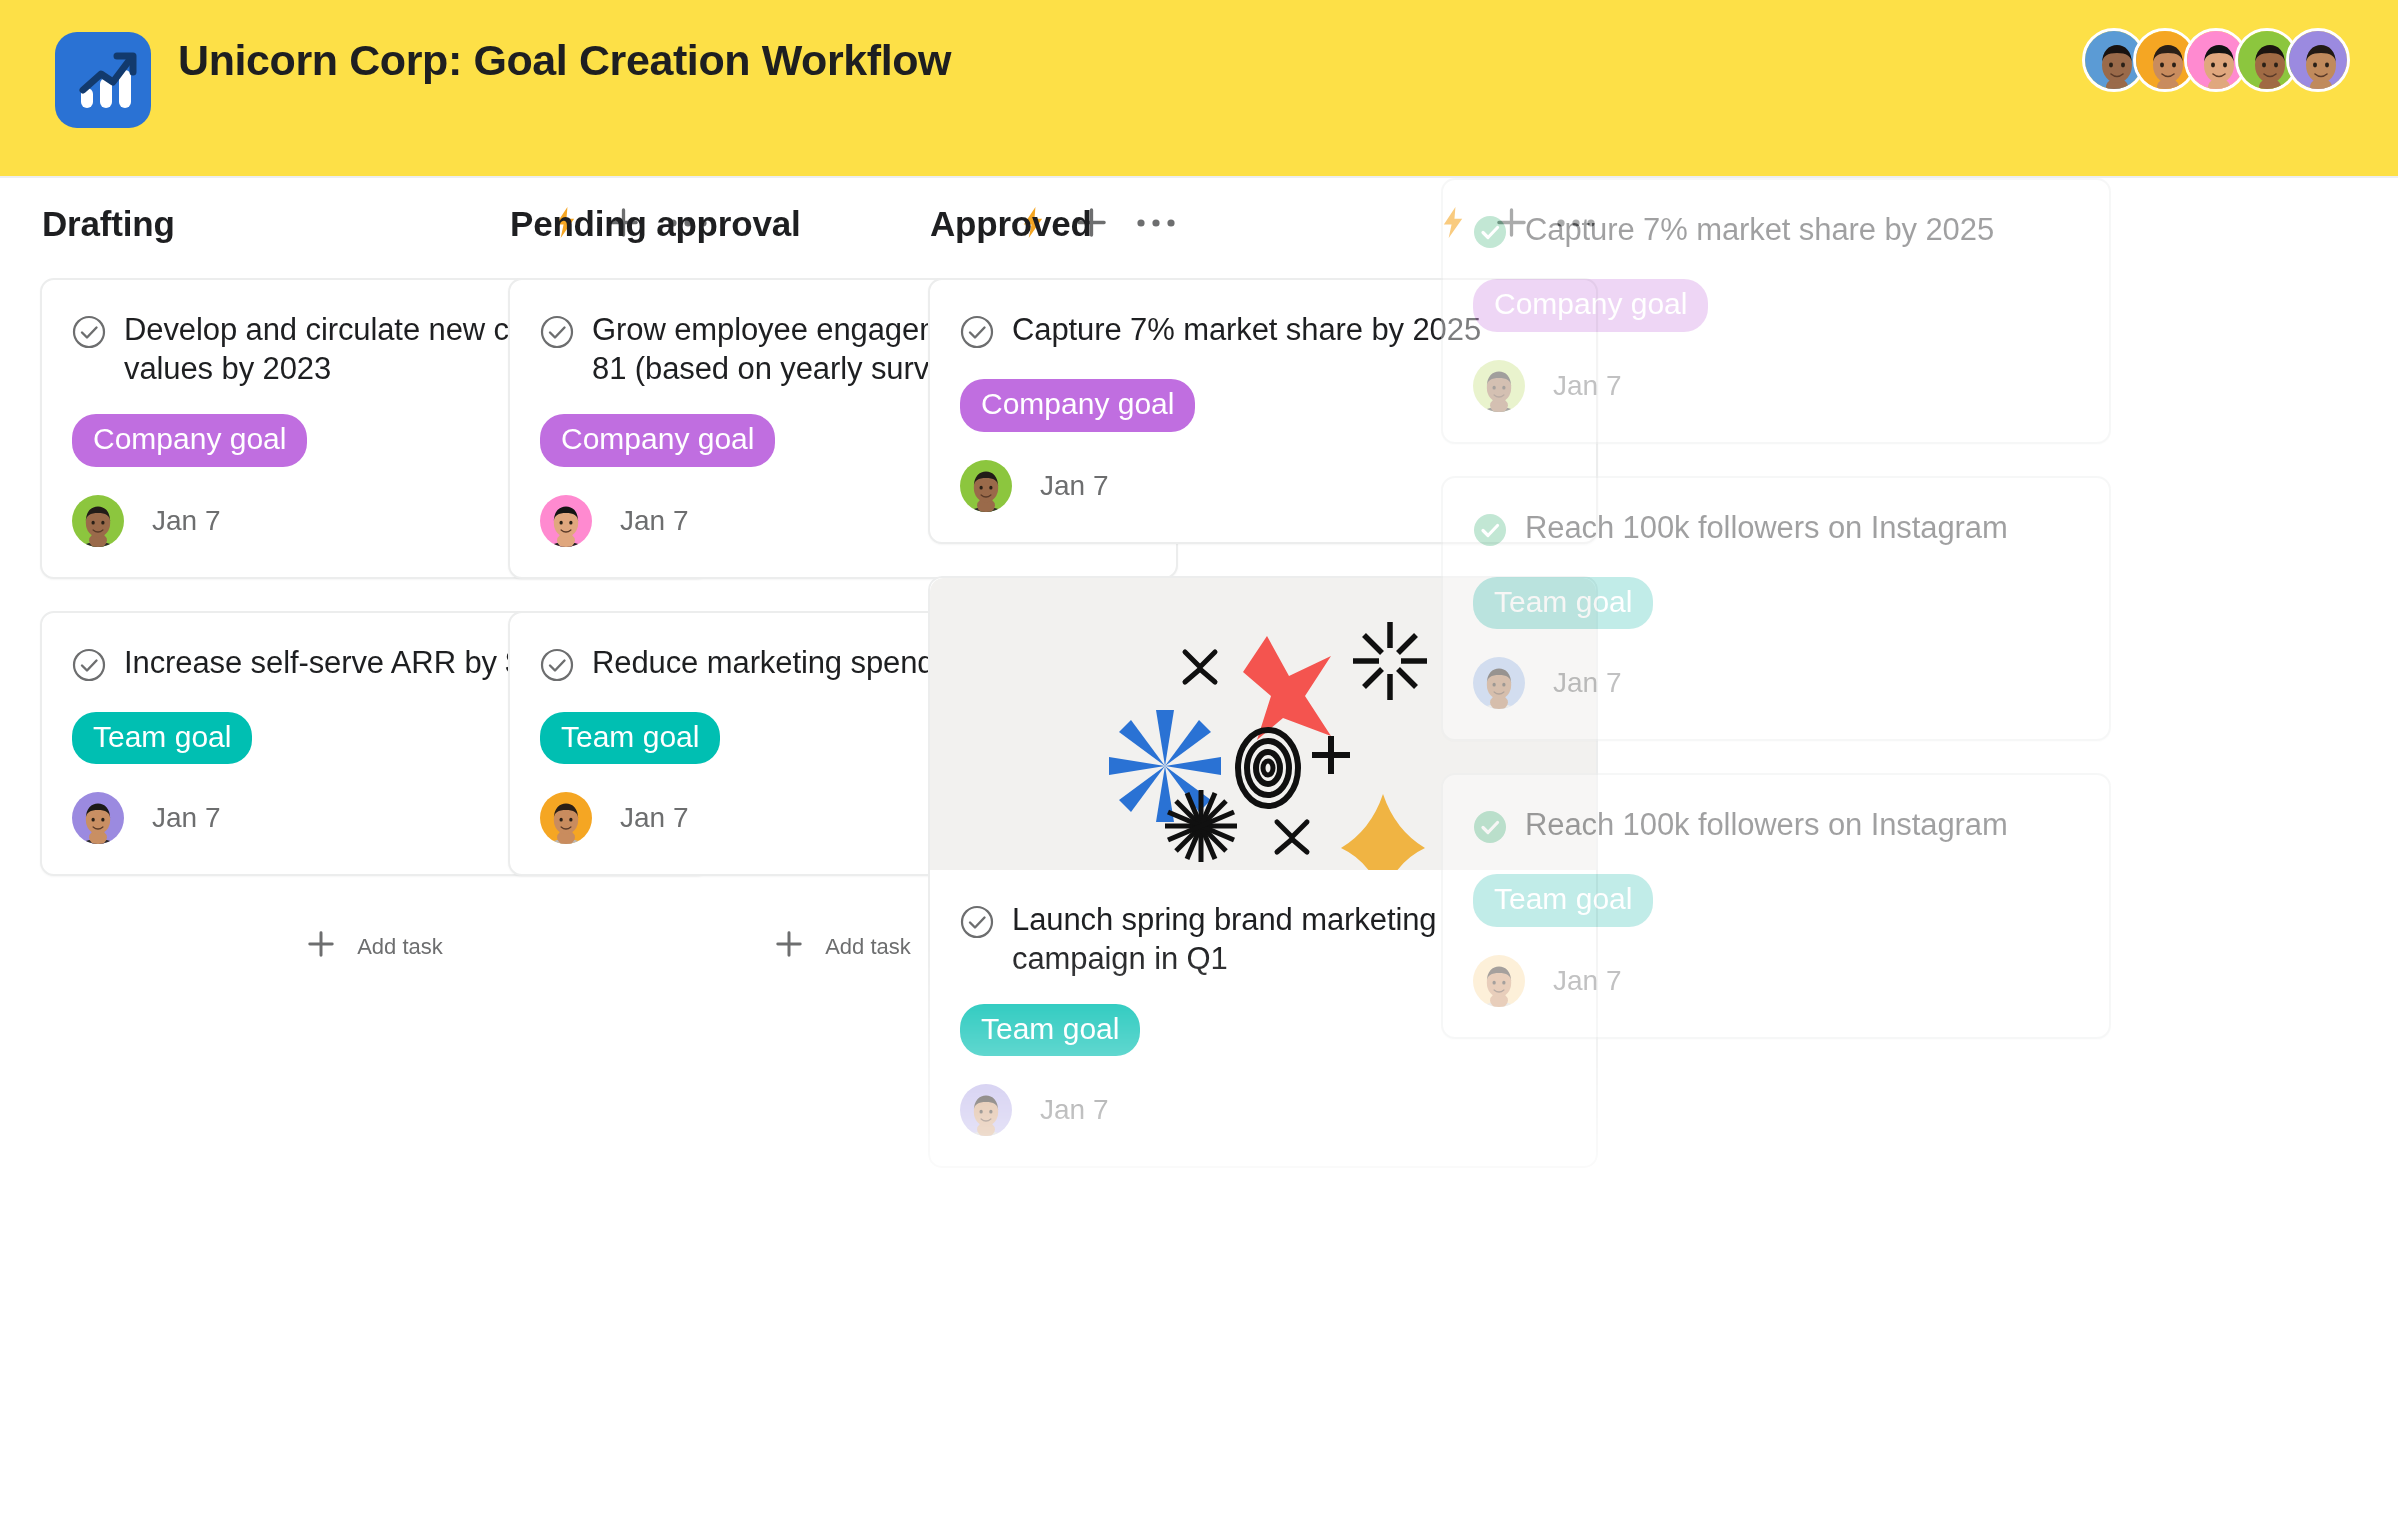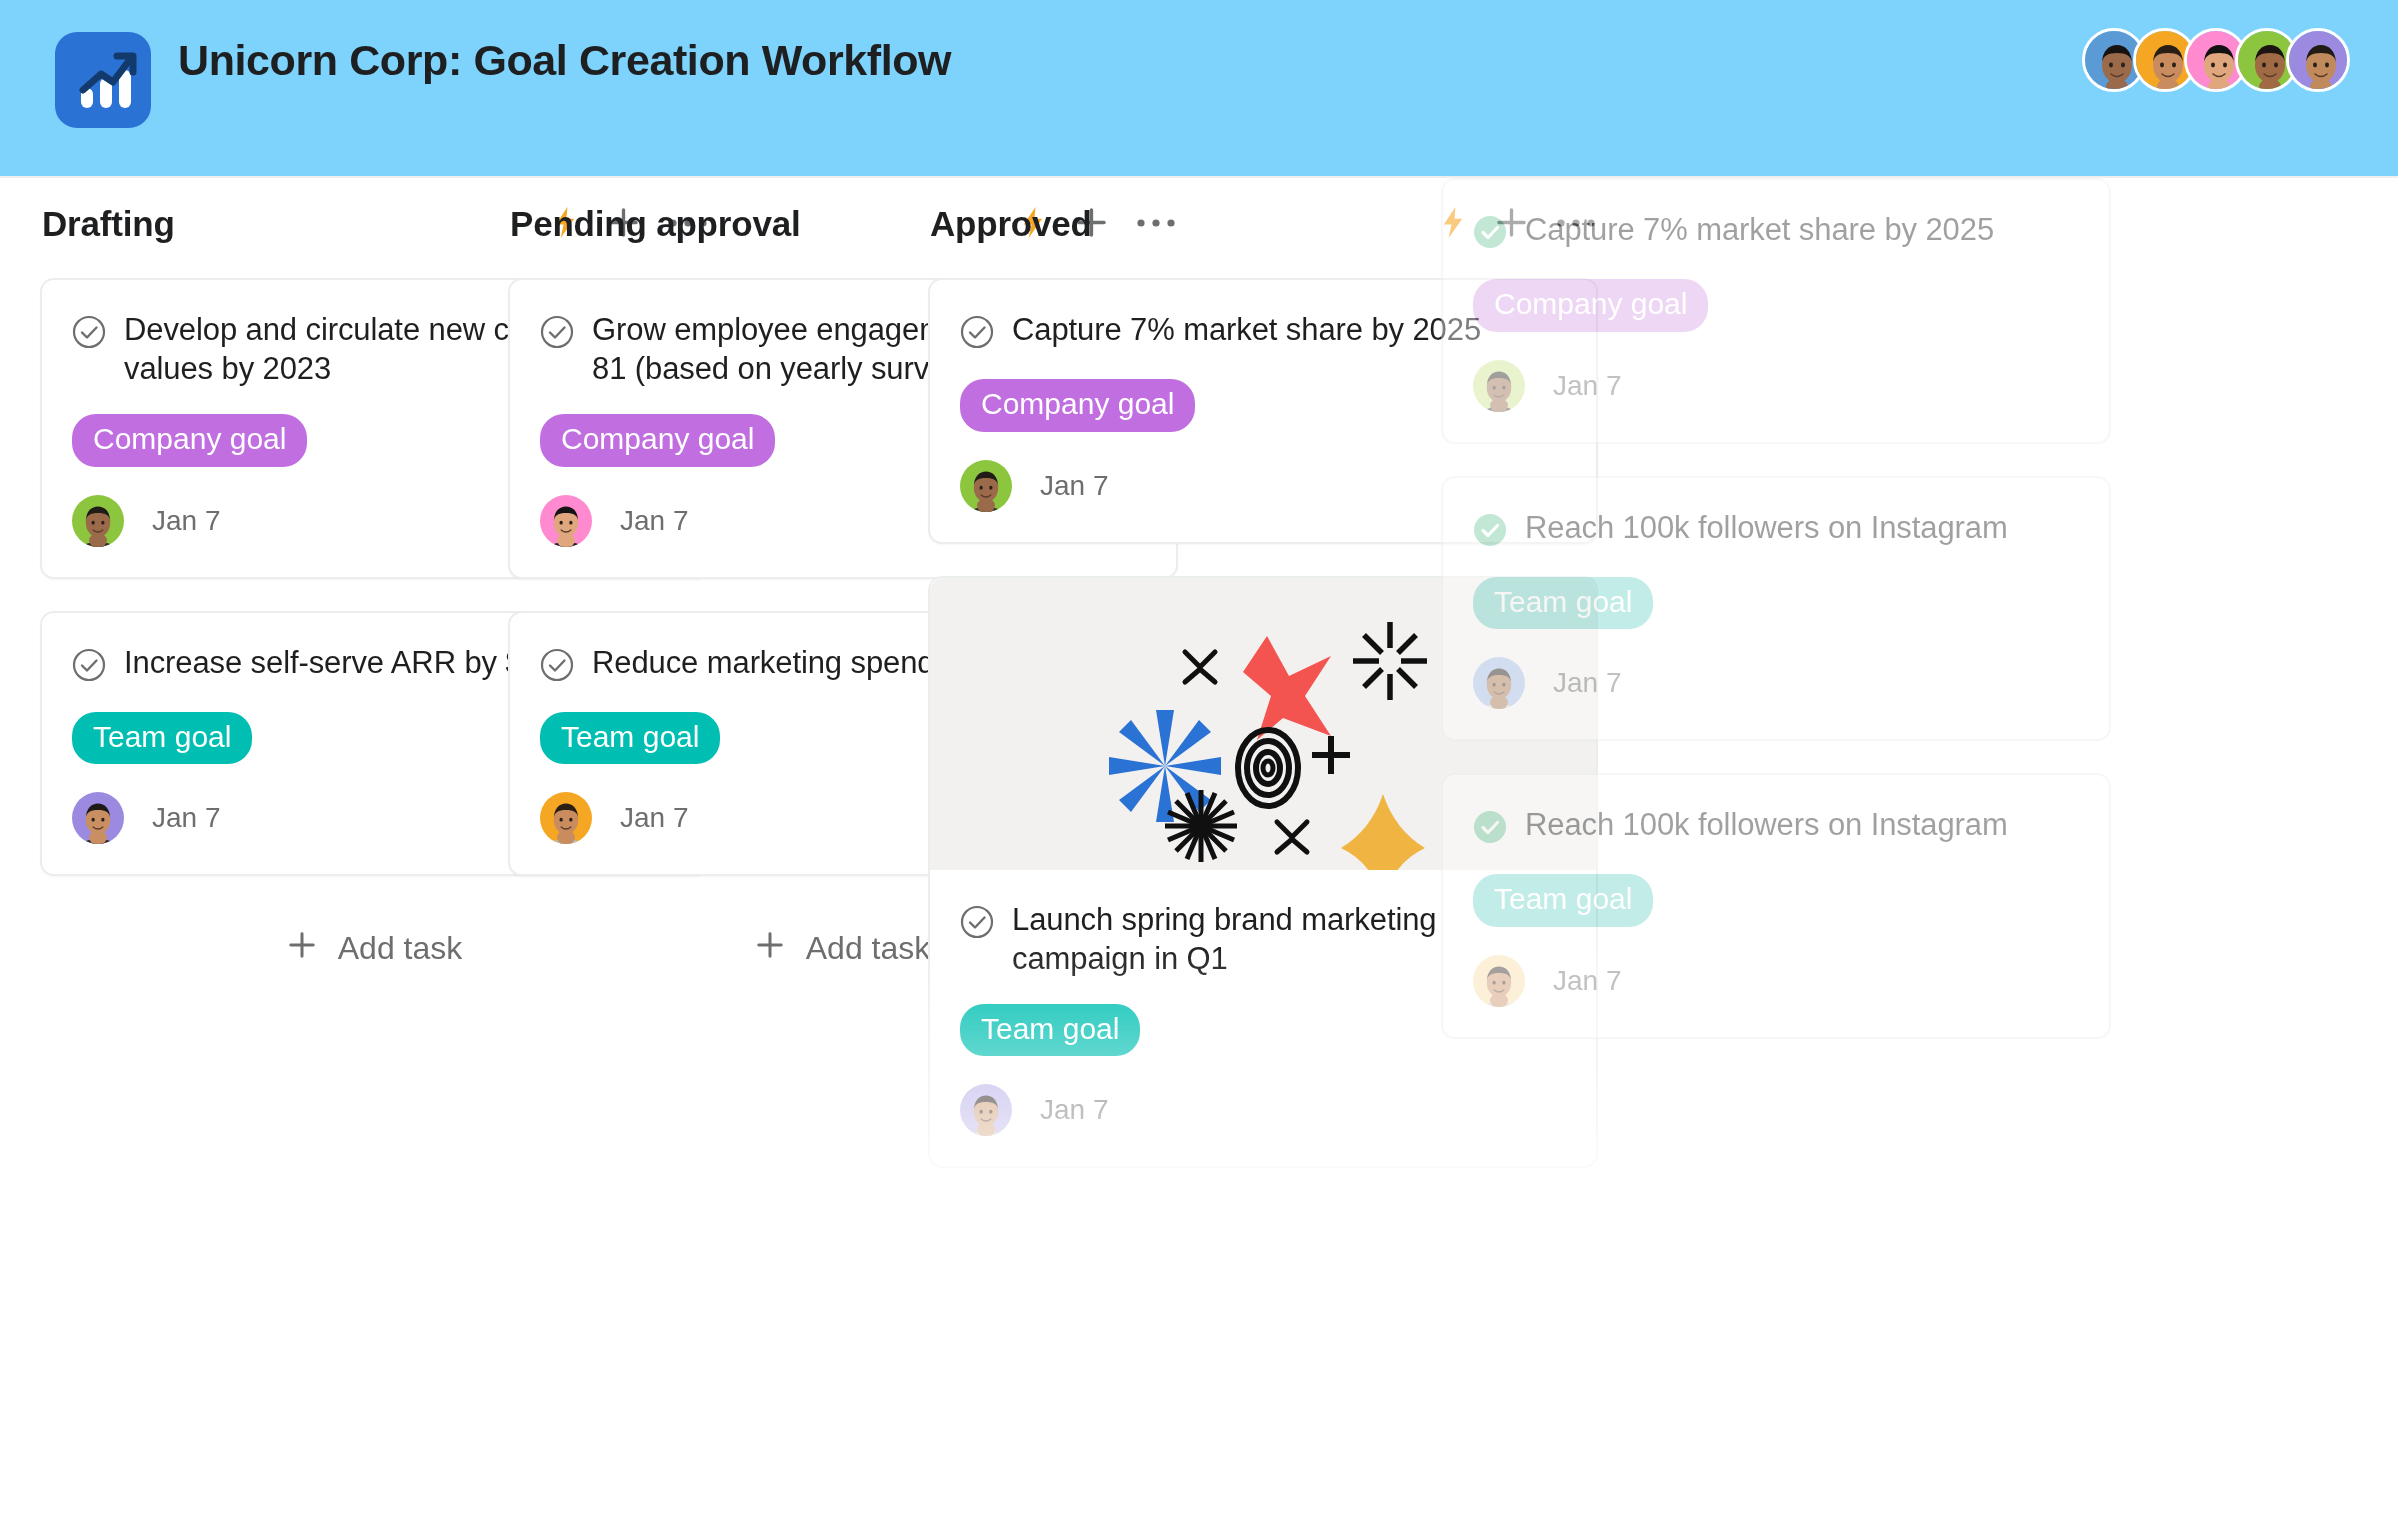--- a/index.html
+++ b/index.html
@@ -8,21 +8,21 @@
     background: #ffffff;
     font-family: "Liberation Sans", sans-serif;
     overflow: hidden;
   }
 
   
   #app-header {
     position: relative;
     height: 178px;
     border-bottom: 2px solid #edeef0;
-    background: #7dd3fc;
+    background: #fde047;
   }
   #header-left {
     position: absolute;
     left: 55px; top: 32px;
     display: flex;
     align-items: flex-start;
     gap: 27px;
   }
   .app-icon {
     width: 96px; height: 96px;
@@ -177,21 +177,21 @@
   }
   .card.with-cover { padding-top: 0; overflow: hidden; }
 
   .add-task {
     display: flex;
     align-items: center;
     justify-content: center;
     gap: 22px;
     padding: 22px 0;
     color: #6d6e6f;
-    font-size: 32px;
+    font-size: 22px;
     cursor: pointer;
     margin-top: 4px;
   }
 
   
   .column.ghost .card { opacity: 0.42; }
   .column.ghost .col-title { color: #1e1f21; }
   .ghost .tag.company { background: #d9a0e8; }
   .ghost .tag.team { background: #6ed2c9; }
   .card.fading {

